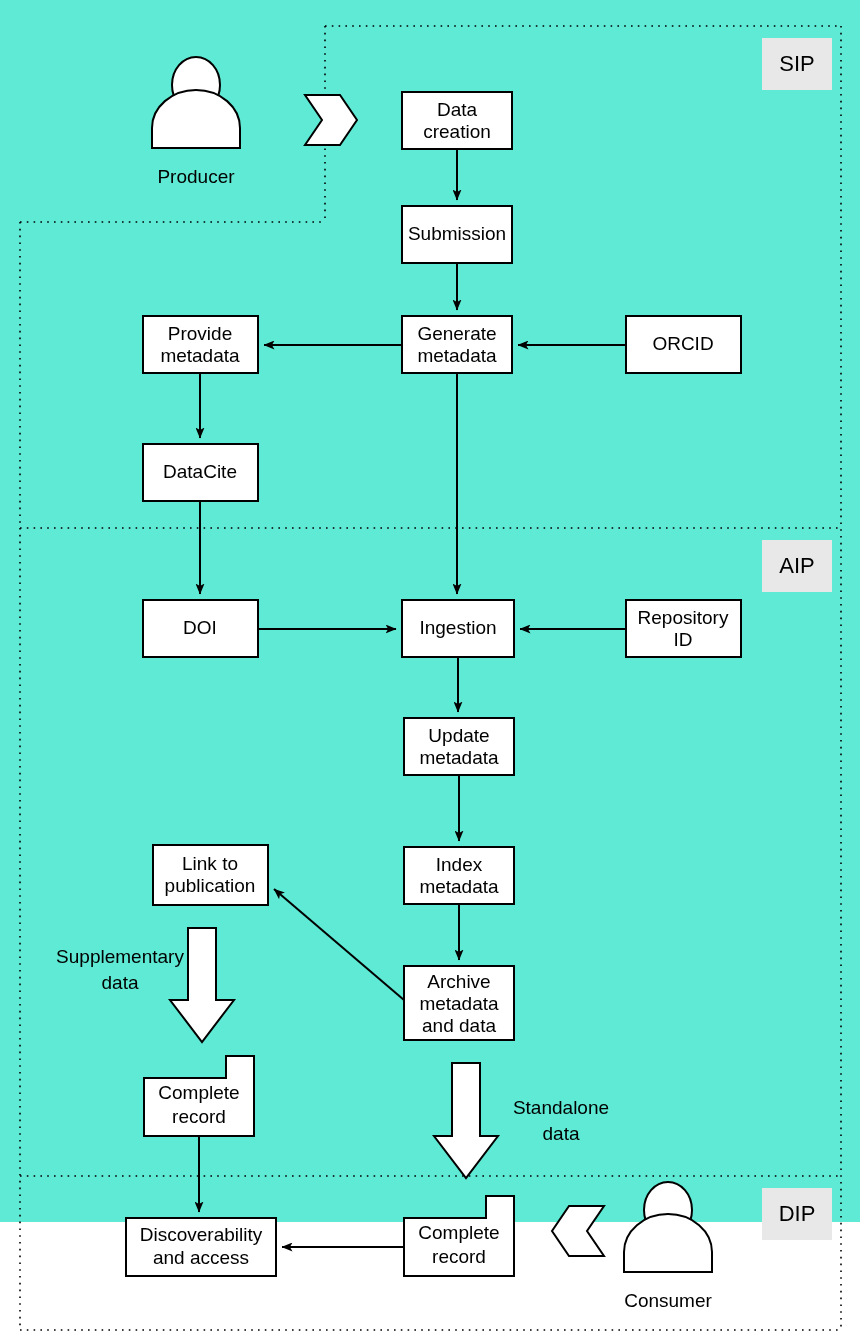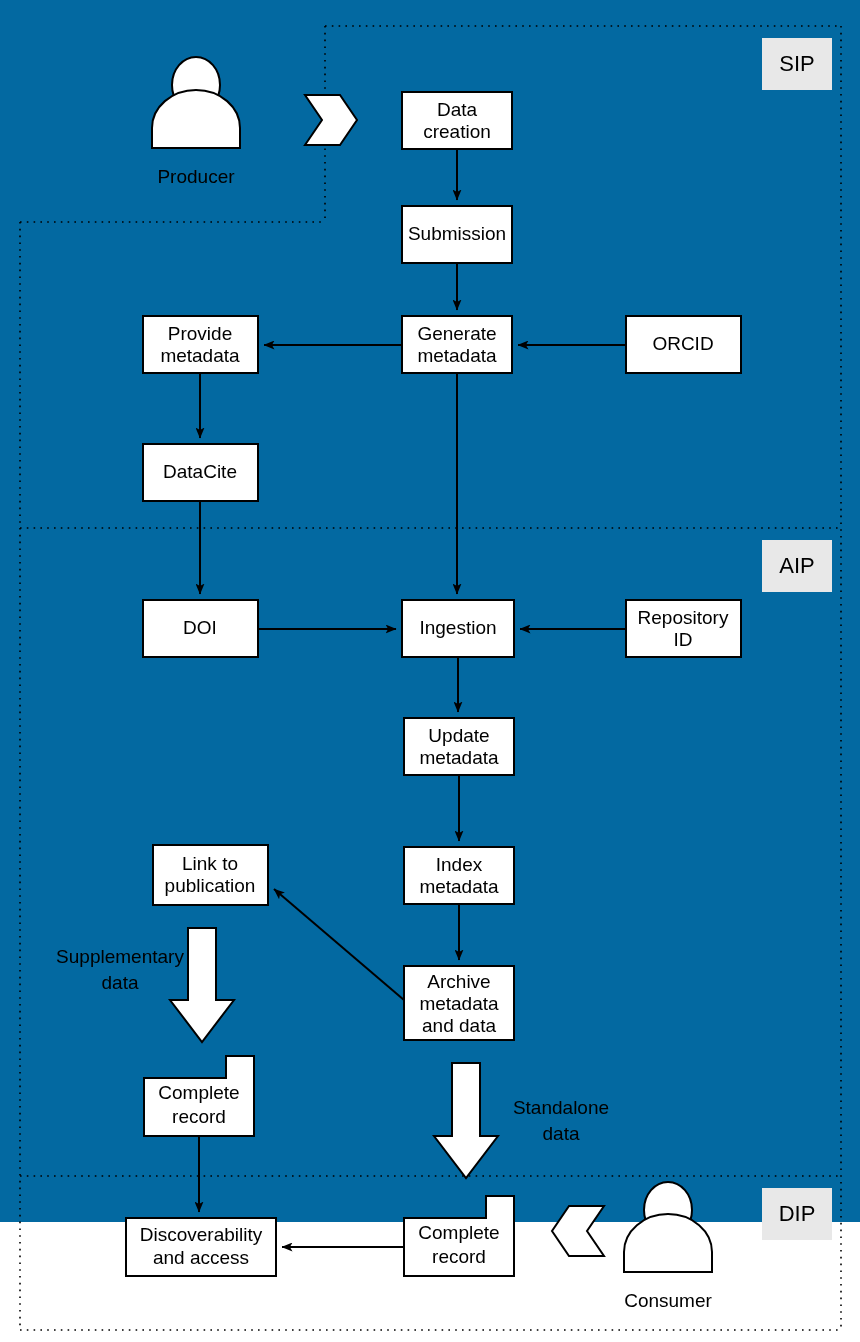--- a/index.html
+++ b/index.html
@@ -10,21 +10,21 @@
   body {
     width: 860px;
     height: 1342px;
     font-family: "Liberation Sans", sans-serif;
     overflow: hidden;
   }
   #diagram-root {
     position: relative;
     width: 860px;
     height: 1222px;
-    background: #0369a1;
+    background: #5eead4;
   }
   svg.diagram {
     display: block;
     width: 860px;
     height: 1342px;
   }
   .node-shape {
     fill: #ffffff;
     stroke: #000000;
     stroke-width: 2;

